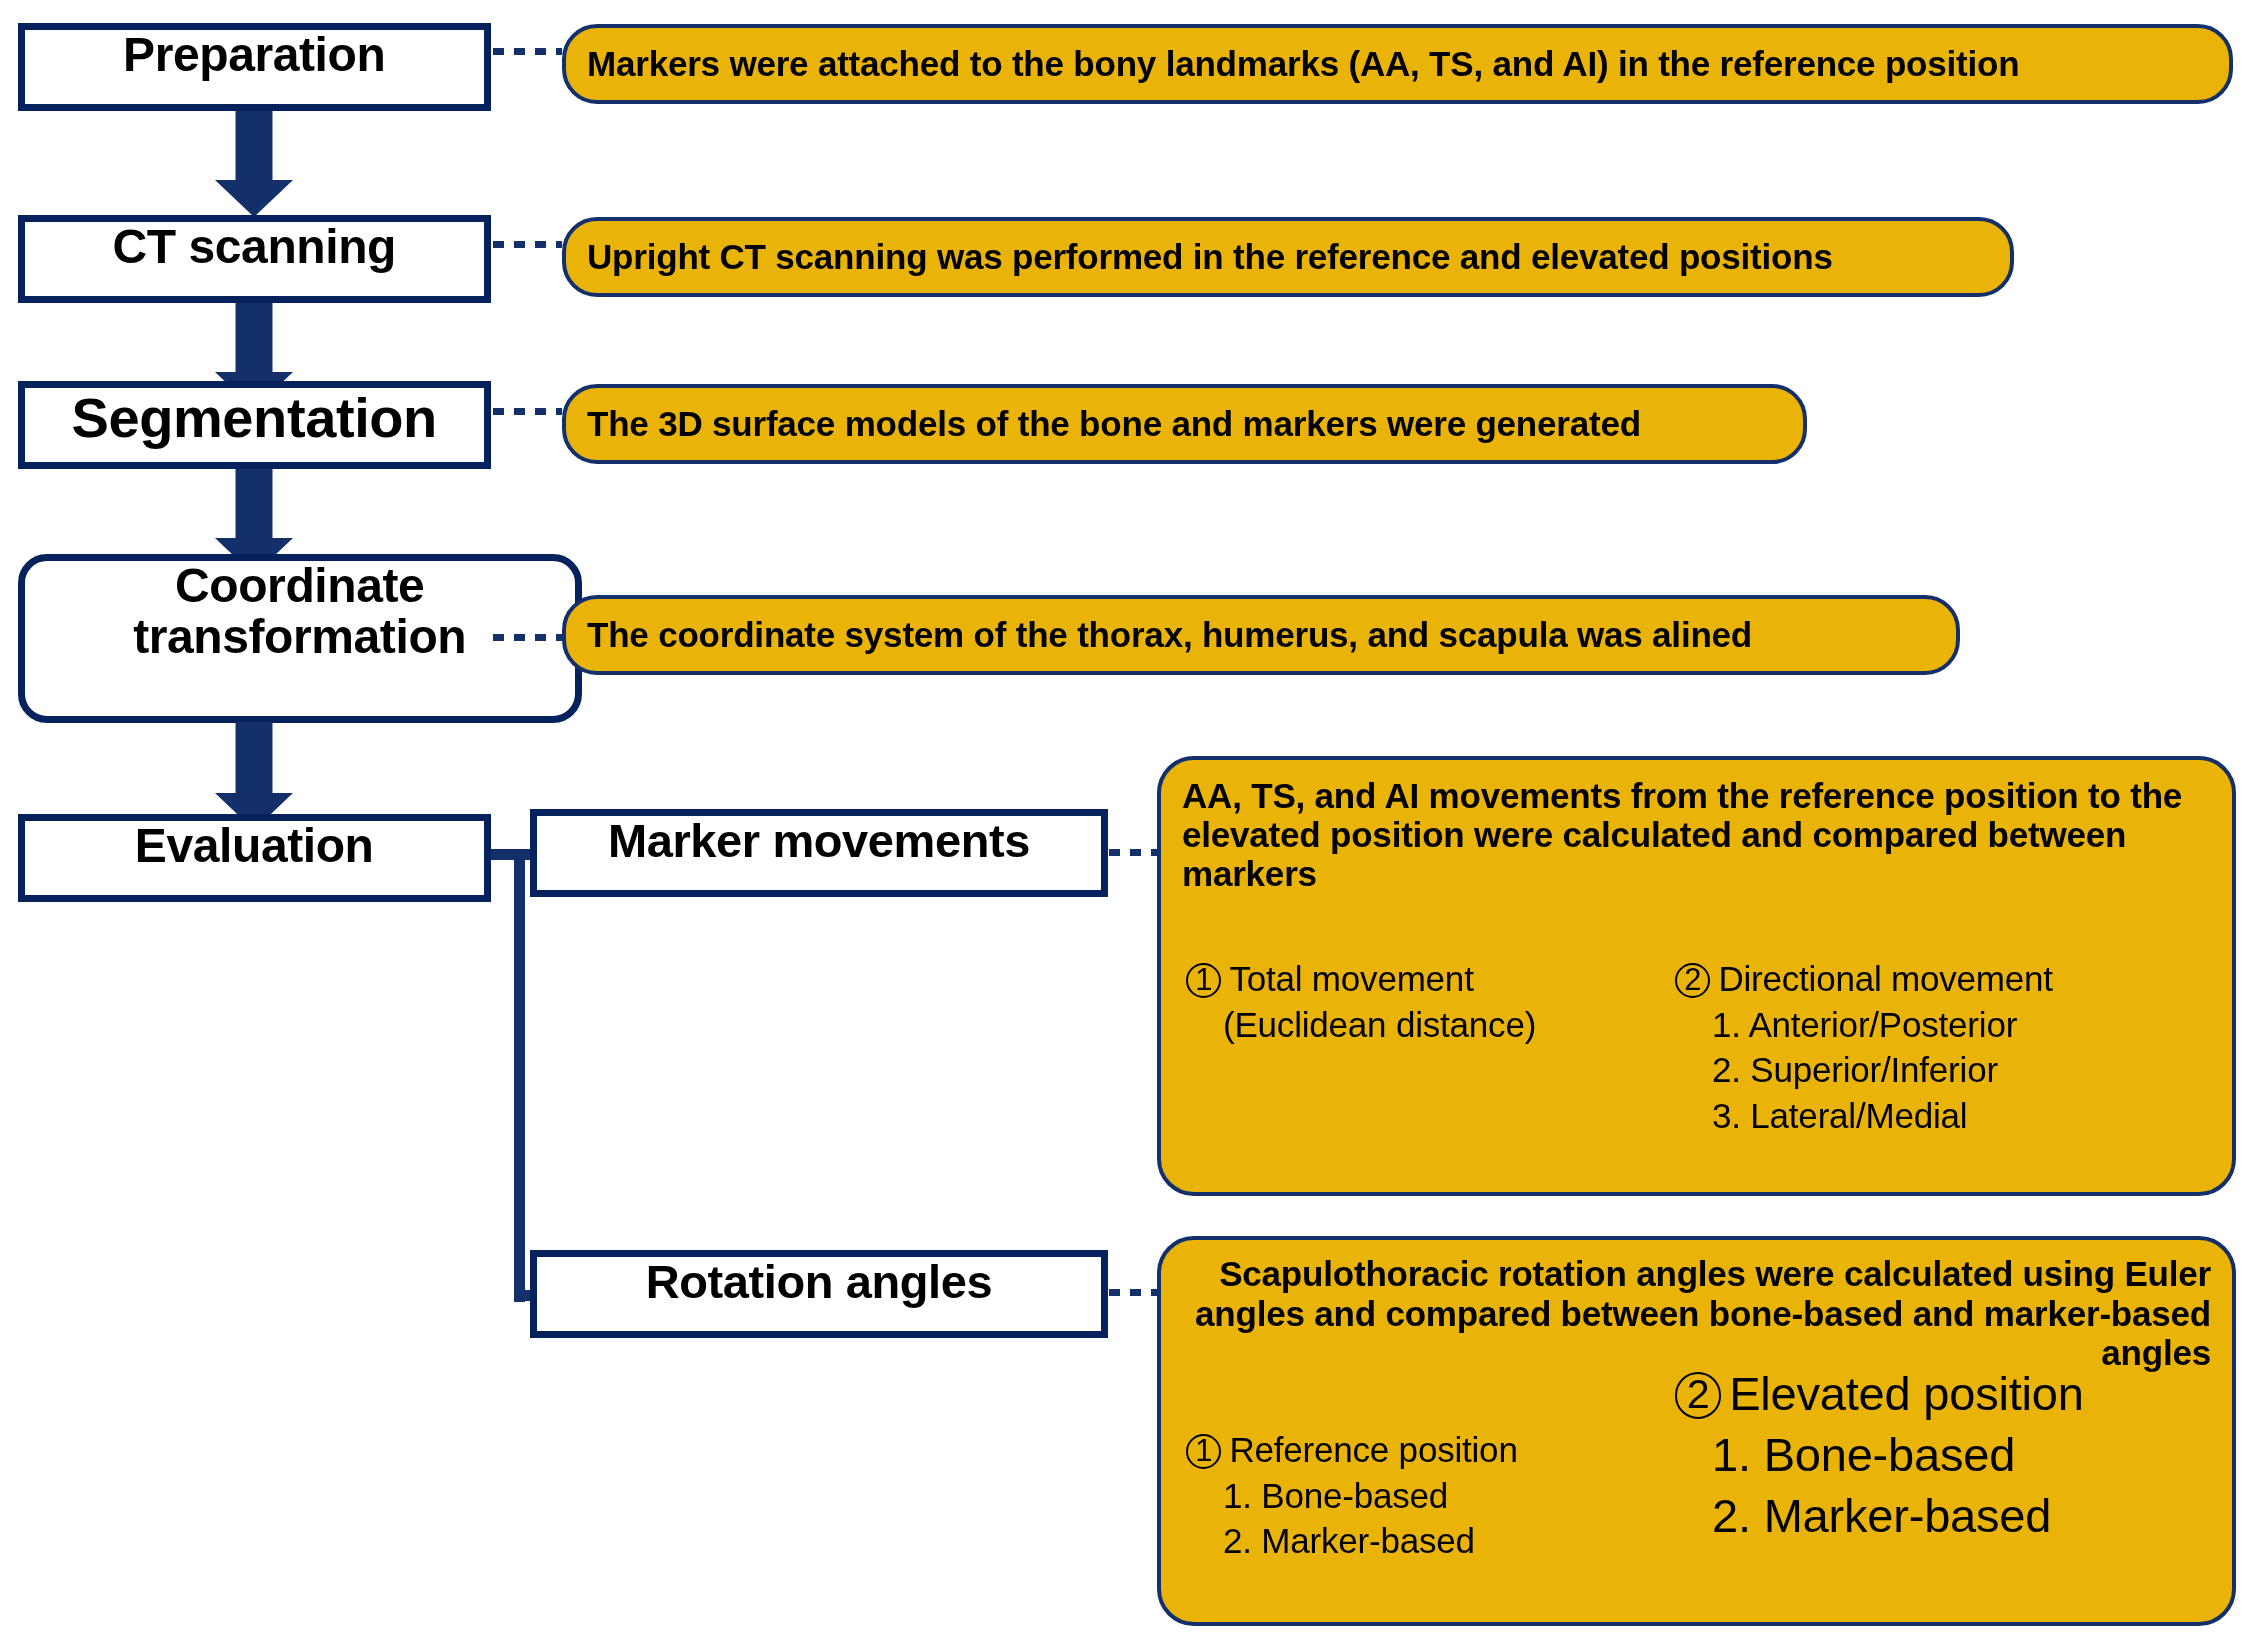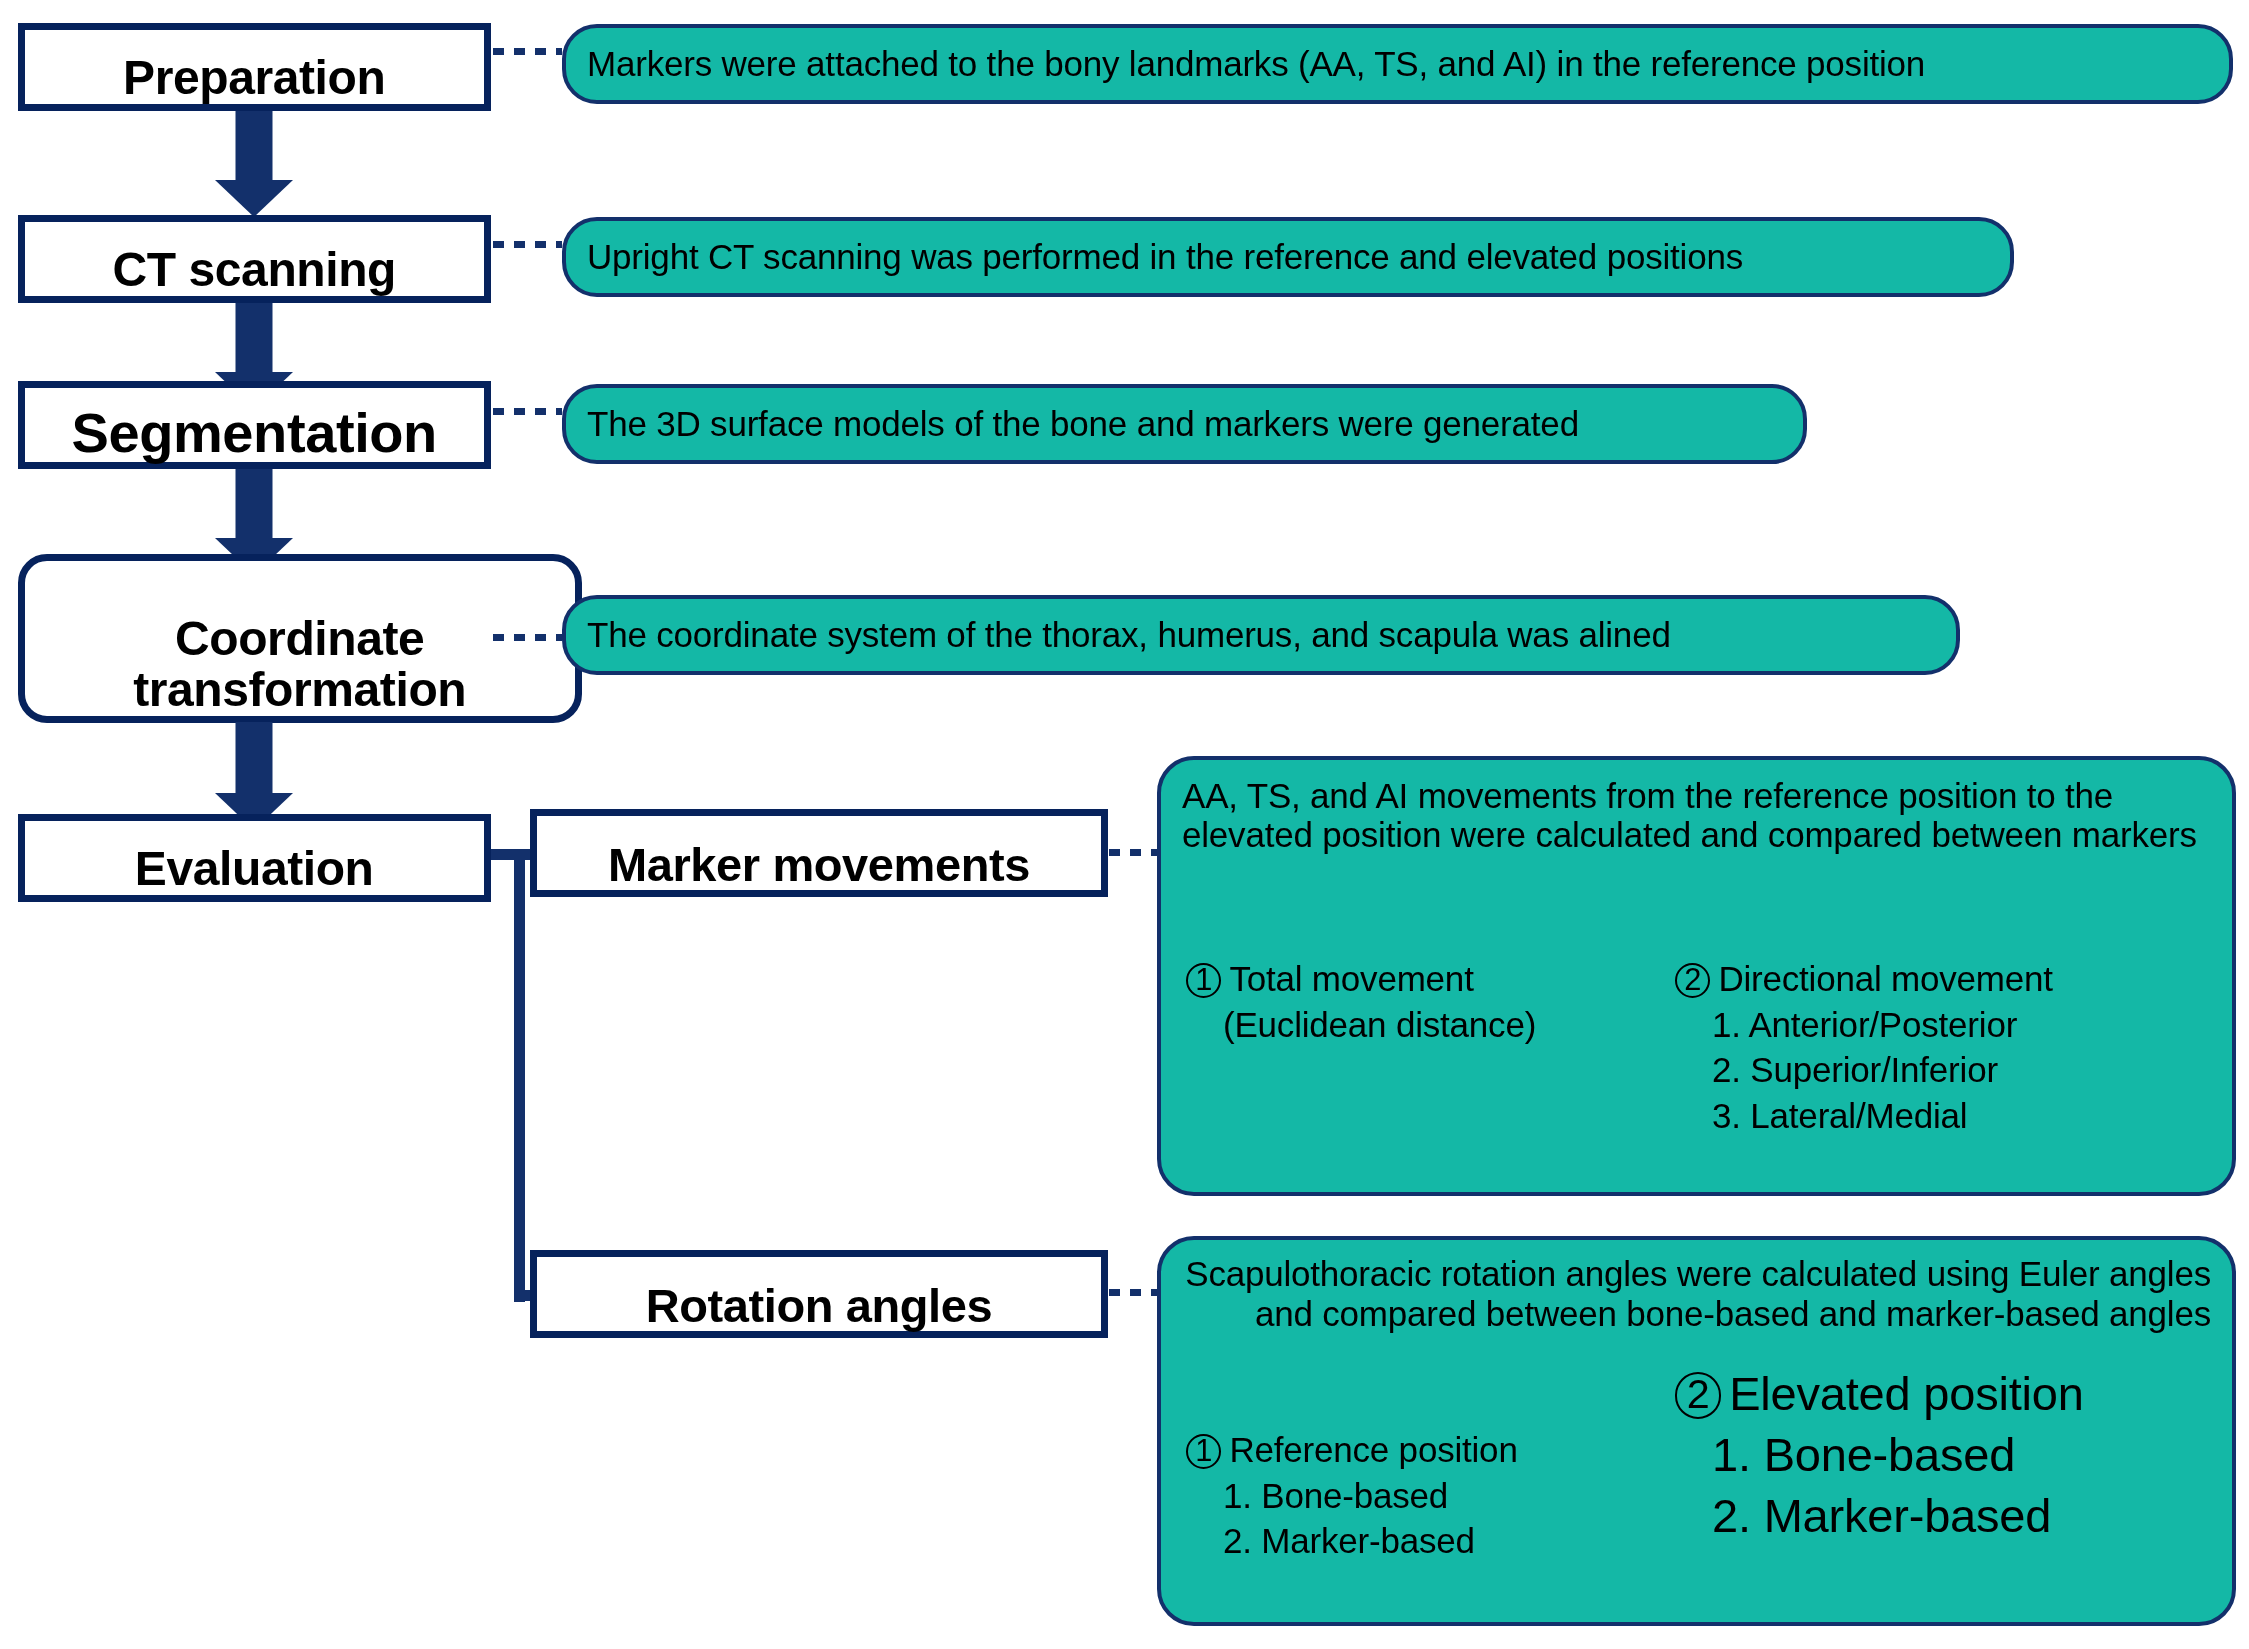--- a/index.html
+++ b/index.html
@@ -18,43 +18,43 @@
     overflow: hidden;
   }
 
   
   .stage-box {
     position: absolute;
     box-sizing: border-box;
     border: 7.2px solid #06225c;
     background: #ffffff;
     display: flex;
-    align-items: flex-end;
+    align-items: flex-start;
     justify-content: center;
     text-align: center;
     color: #000000;
     font-weight: bold;
     line-height: 1.06;
     letter-spacing: -0.4px;
   }
   .stage-label {
     display: block;
     width: 100%;
     padding: 0 4.8px;
     white-space: pre-line;
   }
 
   .callout {
     position: absolute;
     box-sizing: border-box;
     border: 4px solid #13306b;
     border-radius: 35px;
-    background: #14b8a6;
+    background: #eab308;
     color: #000000;
-    font-weight: normal;
+    font-weight: bold;
     display: flex;
     align-items: center;
   }
   .callout.tall {
     align-items: flex-start;
     border-radius: 37px;
   }
   .callout-text {
     display: block;
     width: 100%;

